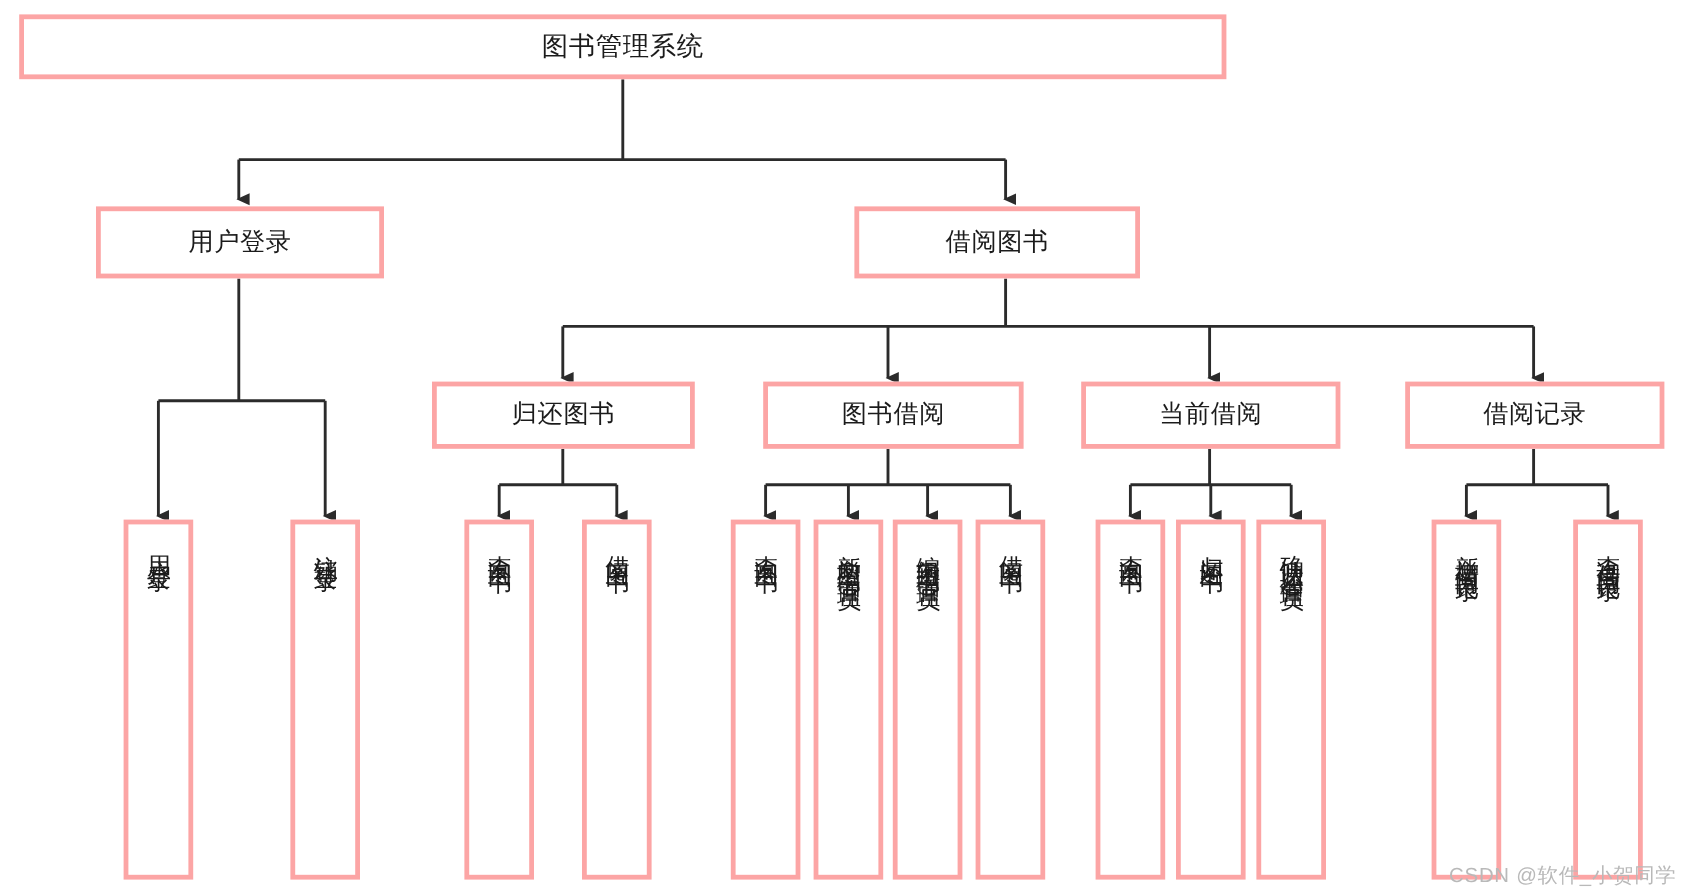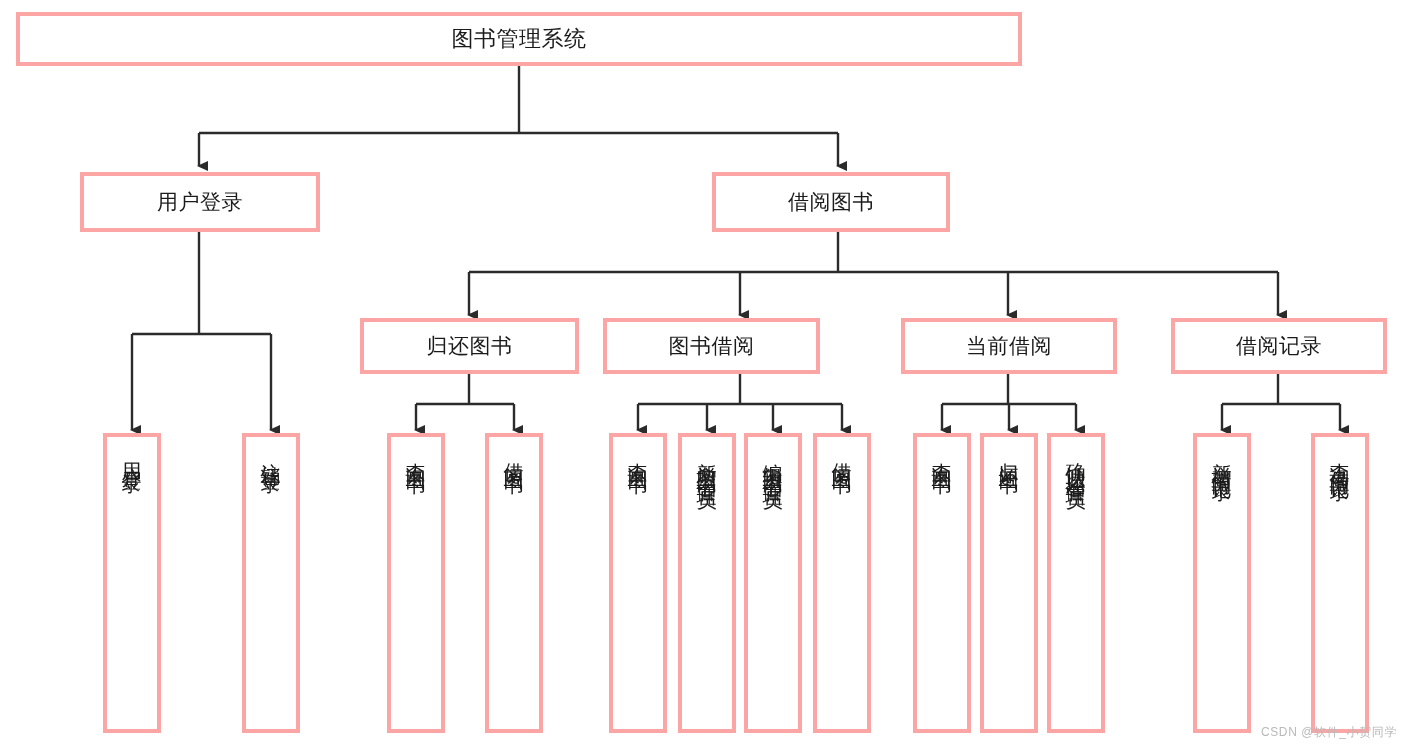--- a/index.html
+++ b/index.html
@@ -68,21 +68,21 @@
     letter-spacing: 4px;
     line-height: 1;
     white-space: nowrap;
     display: block;
   }
   .watermark {
     position: absolute;
     right: 8px;
     bottom: 6px;
     font-family: "Liberation Sans", "DejaVu Sans", sans-serif;
-    font-size: 12px;
+    font-size: 17px;
     color: #b9b9b9;
     letter-spacing: 0.6px;
     white-space: nowrap;
     pointer-events: none;
   }
 </style>
 </head>
 <body>
 
 <div id="diagram-root">
@@ -145,21 +145,21 @@
   <div class="node-box node-h" style="left:80px; top:172px; width:240px; height:60px;">
     <span class="node-label">用户登录</span>
   </div>
   <div class="node-box node-h" style="left:712px; top:172px; width:238px; height:60px;">
     <span class="node-label">借阅图书</span>
   </div>
 
   <div class="node-box node-h" style="left:360px; top:318px; width:219px; height:56px;">
     <span class="node-label">归还图书</span>
   </div>
-  <div class="node-box node-h" style="left:603px; top:318px; width:217px; height:56px;align-items:center;">
+  <div class="node-box node-h" style="left:636px; top:318px; width:217px; height:56px;align-items:center;">
     <span class="node-label">图书借阅</span>
   </div>
   <div class="node-box node-h" style="left:1171px; top:318px; width:216px; height:56px;">
     <span class="node-label">借阅记录</span>
   </div>
   <div class="node-box node-h" style="left:901px; top:318px; width:216px; height:56px;">
     <span class="node-label">当前借阅</span>
   </div>
 
   <div class="node-box node-v" style="left:103px; top:433px; width:58px; height:300px;">

